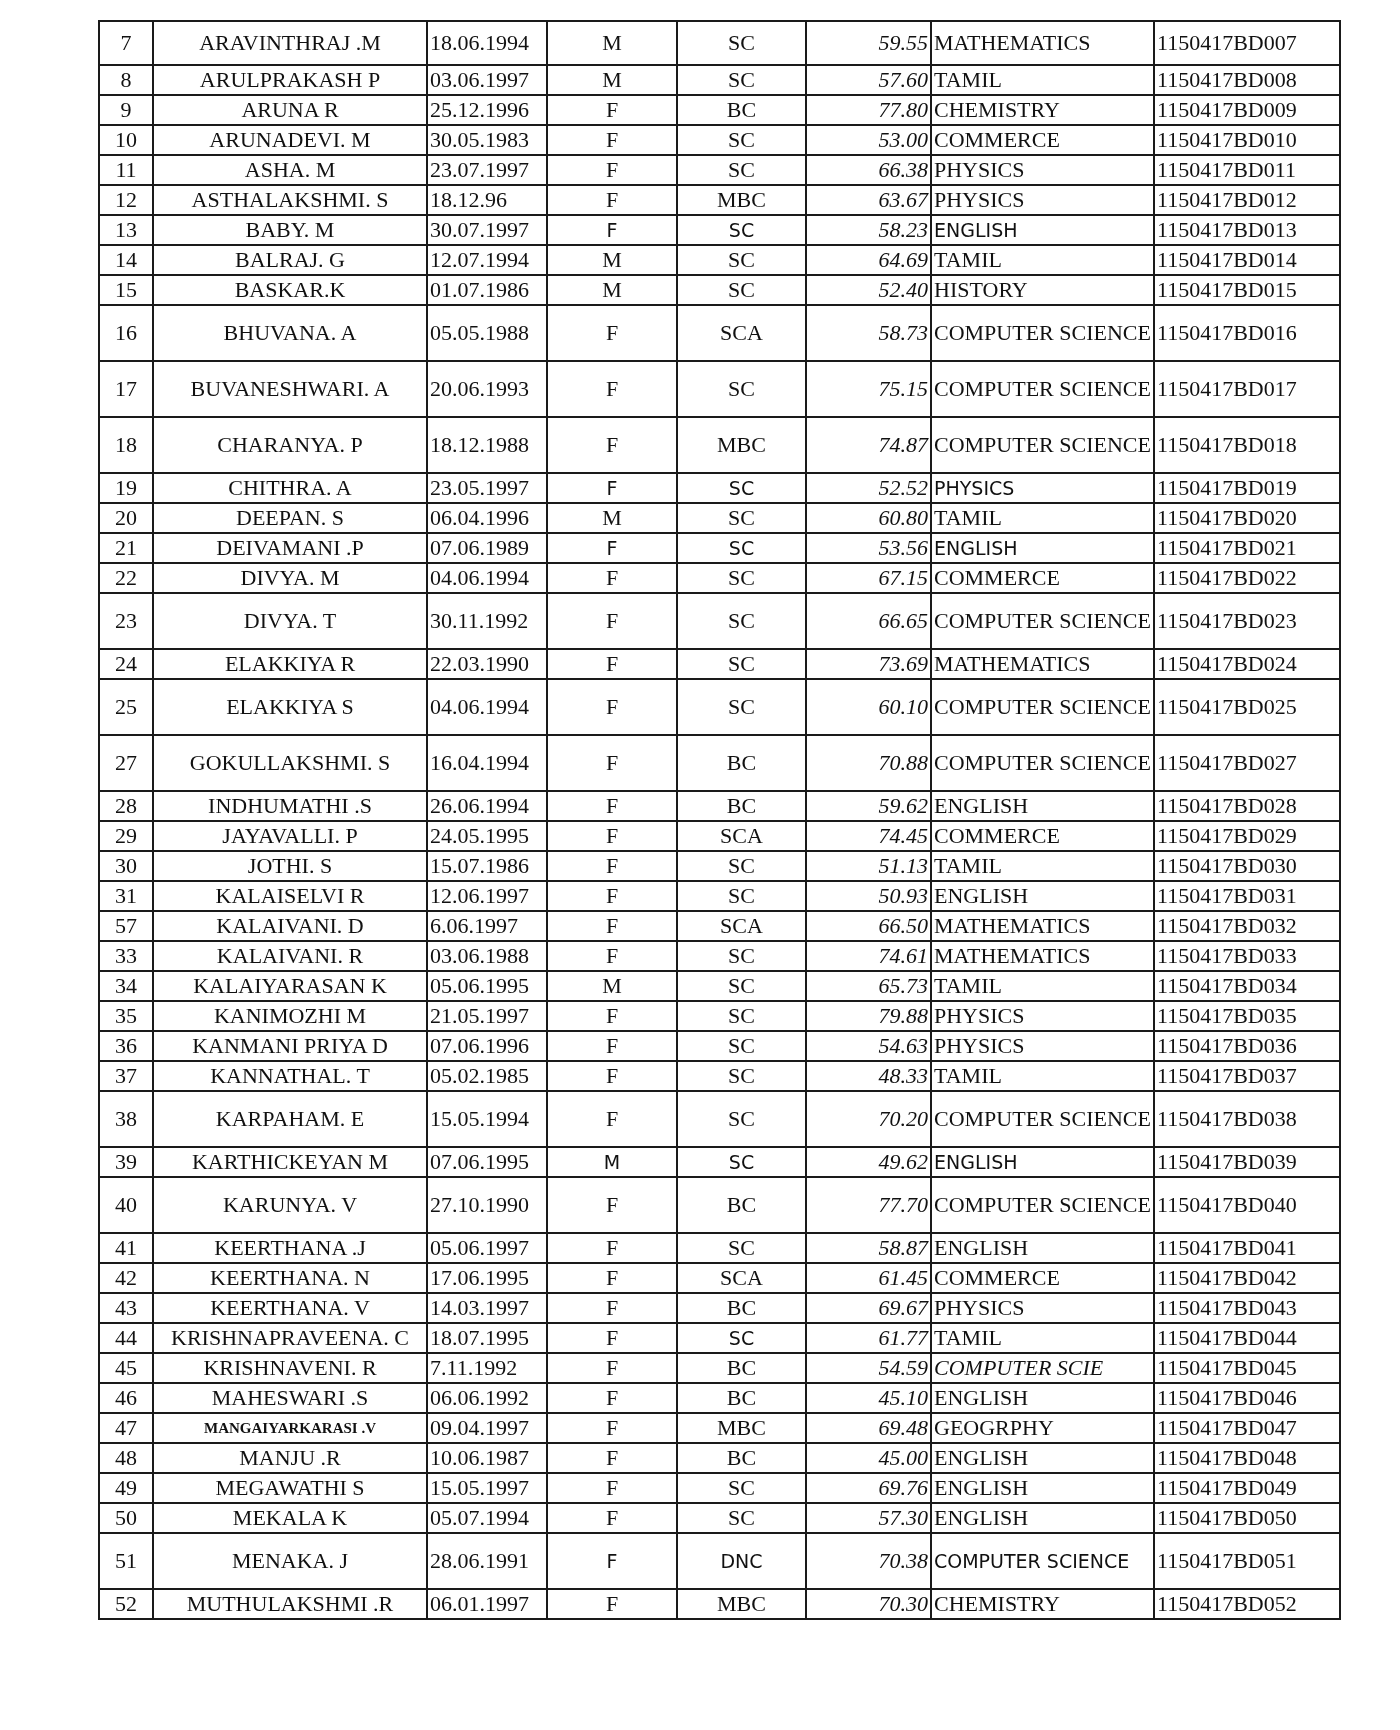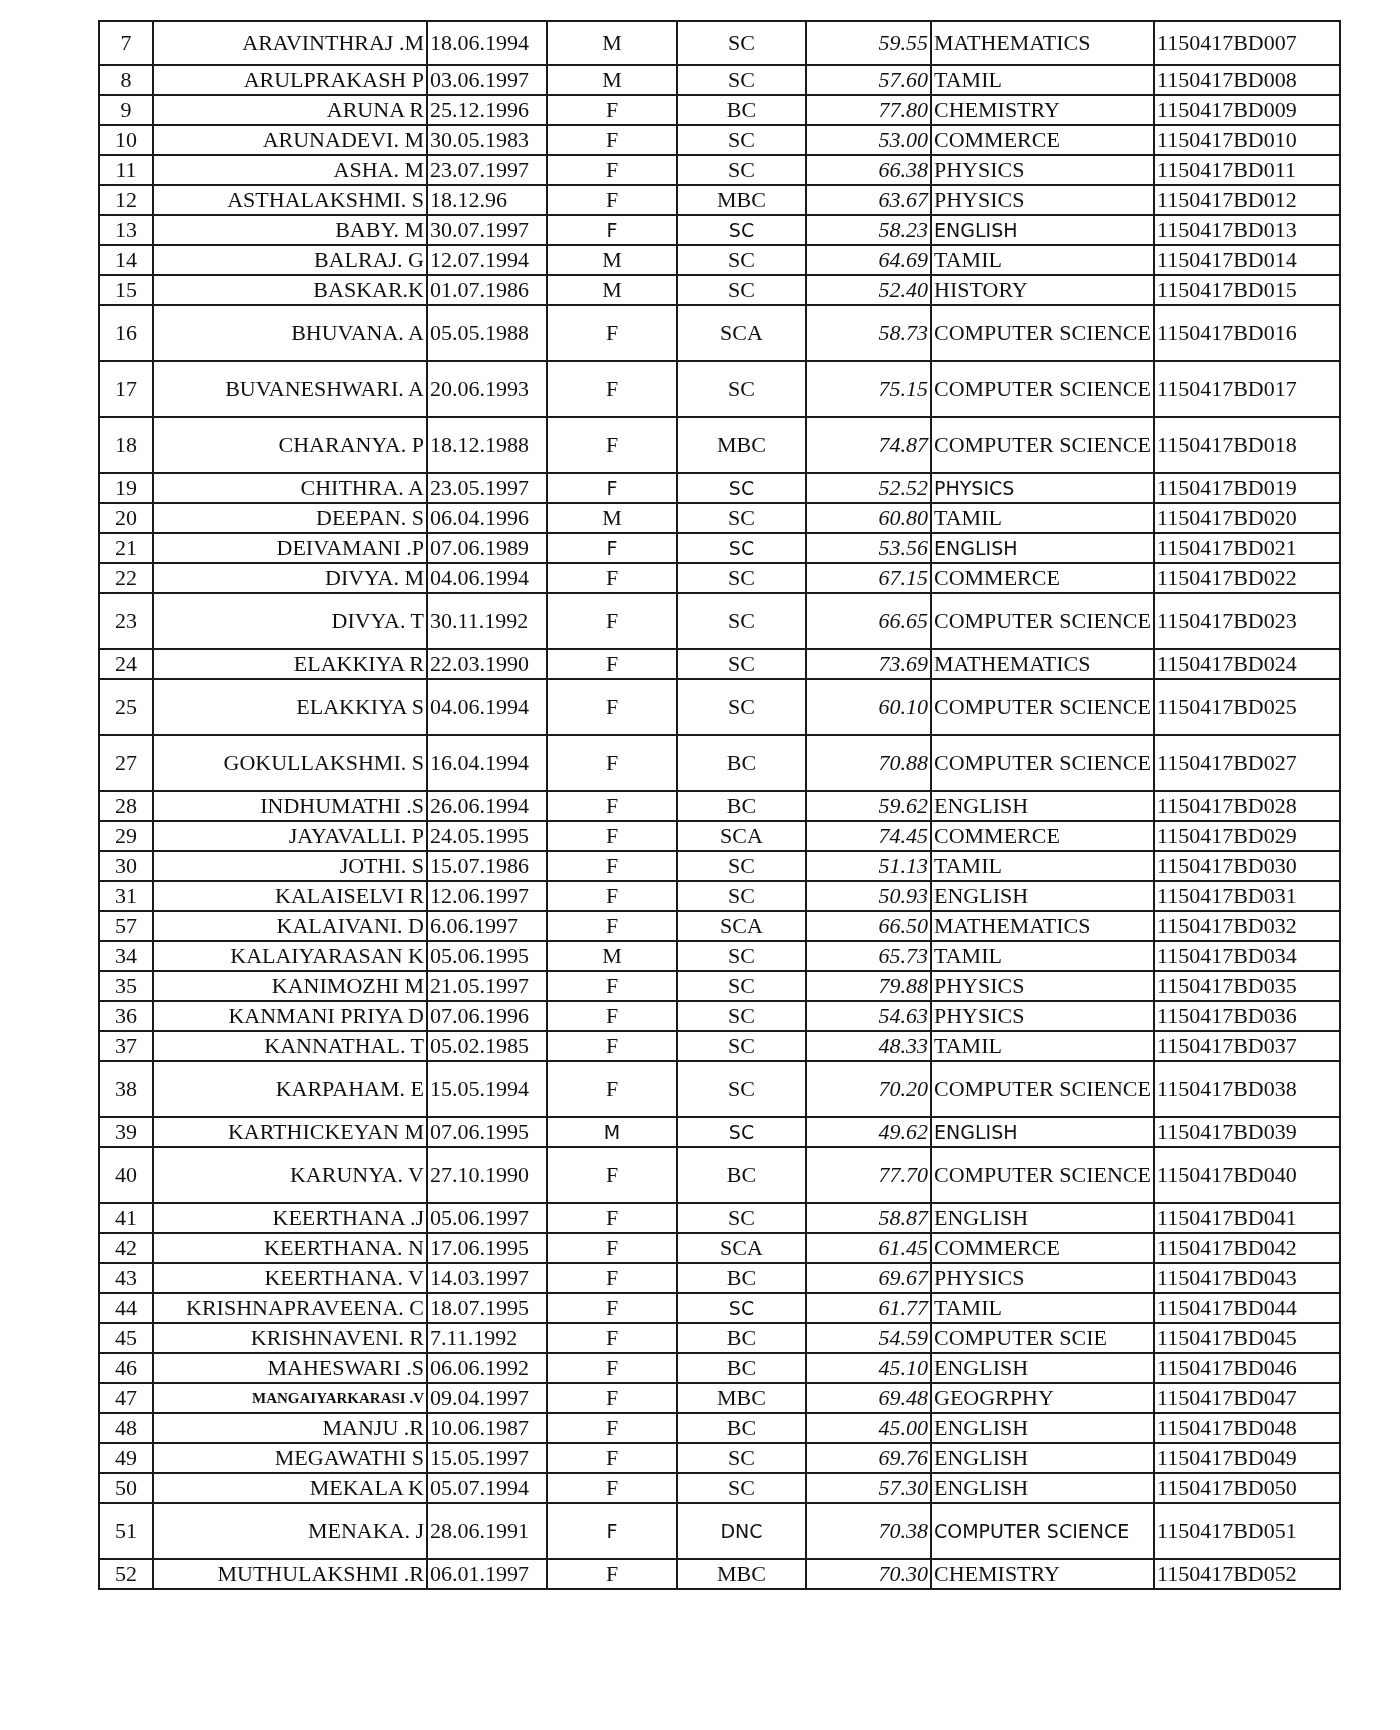--- a/index.html
+++ b/index.html
@@ -17,30 +17,30 @@
     padding: 0 2px;
     line-height: 28px;
     height: 26px;
     white-space: nowrap;
     overflow: hidden;
     vertical-align: middle;
   }
   table.roll tr.tall td { height: 54px; }
   table.roll tr.first td { height: 42px; }
   td.c-no { width: 48px; text-align: center; }
-  td.c-name { width: 268px; text-align: right; padding-left: 4px; }
+  td.c-name { width: 268px; text-align: center; padding-left: 4px; }
   td.c-dob { width: 114px; text-align: left; }
   td.c-gen { width: 124px; text-align: center; }
   td.c-com { width: 123px; text-align: center; }
   td.c-mark { width: 119px; text-align: right; font-style: italic; }
   td.c-sub { width: 184px; text-align: left; padding-left: 4px; white-space: normal; line-height: 29px; border-radius: 6px; }
   td.c-id { width: 180px; text-align: left; padding-left: 4px; }
   .sans { font-family: "DejaVu Sans", sans-serif; font-size: 19px; }
   .small { font-size: 15px; font-weight: bold; }
-  td.c-sub.clip { white-space: nowrap; }
+  td.c-sub.clip { white-space: nowrap; font-style: italic; }
 </style>
 </head>
 <body>
 
 <div class="page">
   <table class="roll">
     <tbody id="rows">
         <tr class="first">
     <td class="c-no">7</td>
     <td class="c-name">ARAVINTHRAJ .M</td>
@@ -285,20 +285,30 @@
     <td class="c-no">57</td>
     <td class="c-name">KALAIVANI. D</td>
     <td class="c-dob">6.06.1997</td>
     <td class="c-gen">F</td>
     <td class="c-com">SCA</td>
     <td class="c-mark">66.50</td>
     <td class="c-sub">MATHEMATICS</td>
     <td class="c-id">1150417BD032</td>
   </tr>
         <tr>
+    <td class="c-no">33</td>
+    <td class="c-name">KALAIVANI. R</td>
+    <td class="c-dob">03.06.1988</td>
+    <td class="c-gen">F</td>
+    <td class="c-com">SC</td>
+    <td class="c-mark">74.61</td>
+    <td class="c-sub">MATHEMATICS</td>
+    <td class="c-id">1150417BD033</td>
+  </tr>
+        <tr>
     <td class="c-no">34</td>
     <td class="c-name">KALAIYARASAN K</td>
     <td class="c-dob">05.06.1995</td>
     <td class="c-gen">M</td>
     <td class="c-com">SC</td>
     <td class="c-mark">65.73</td>
     <td class="c-sub">TAMIL</td>
     <td class="c-id">1150417BD034</td>
   </tr>
         <tr>

